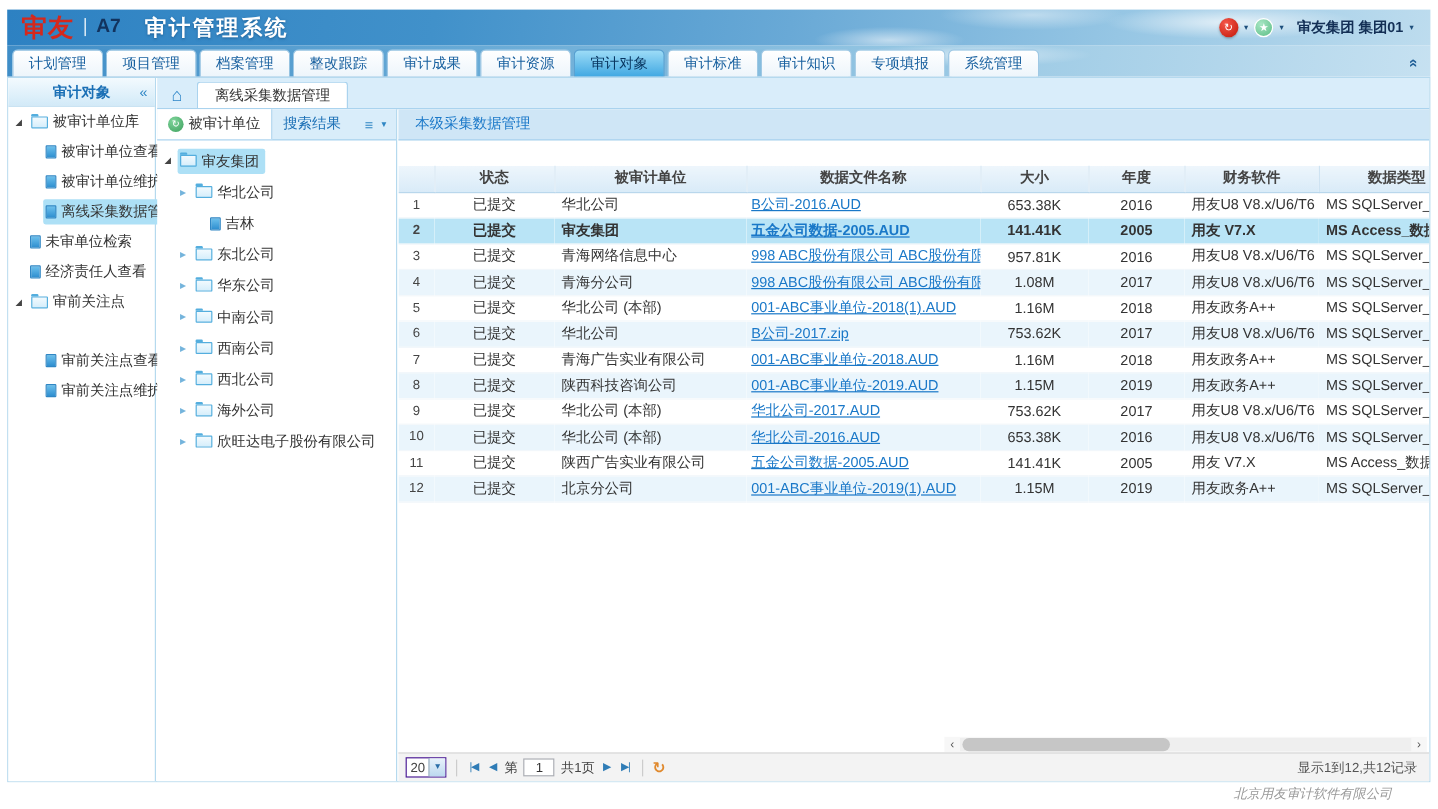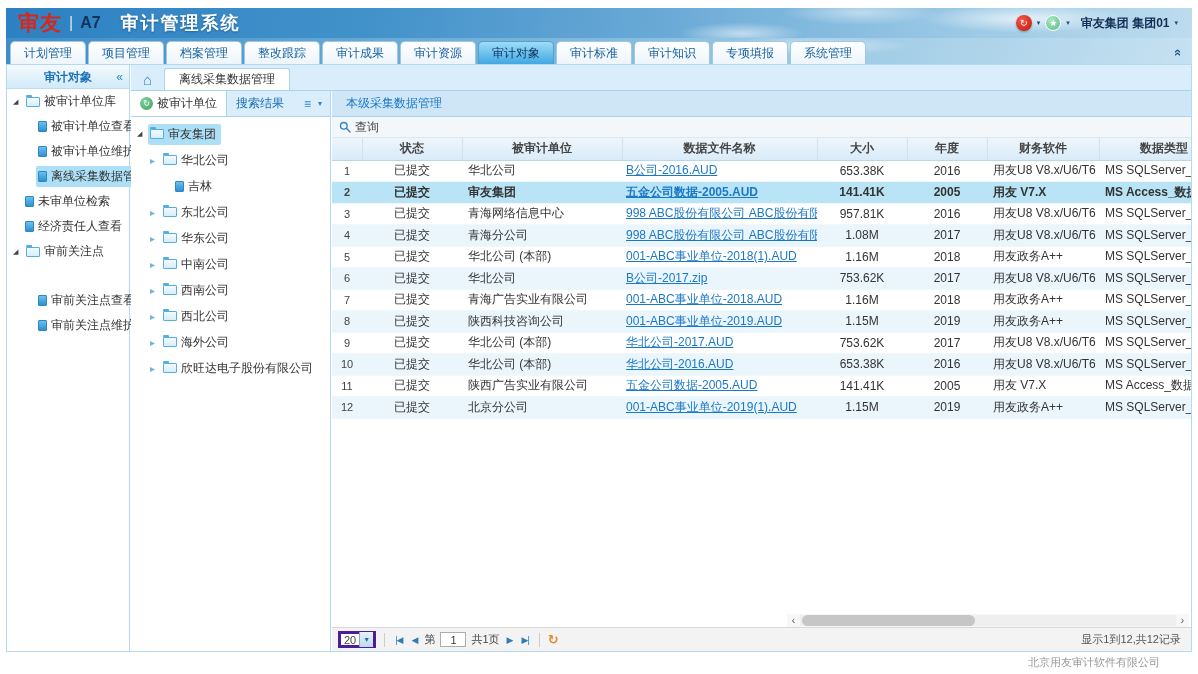--- a/index.html
+++ b/index.html
@@ -93,31 +93,31 @@
   a.filelink { color:#1a78c8; text-decoration:underline; cursor:pointer; }
 
   
   .hscroll { position:absolute; right:2px; bottom:24px; width:402px; height:13px; display:flex; align-items:center; background:#f7f7f7; }
   .hs-btn { width:13px; text-align:center; font-size:10px; color:#555; line-height:13px; cursor:pointer; }
   .hs-track { flex:1; height:11px; background:#efefef; position:relative; }
   .hs-thumb { position:absolute; left:2px; top:0; width:46%; height:11px; background:#c6c6c6; border-radius:6px; cursor:pointer; }
 
   
   .pager { position:absolute; left:0; right:0; bottom:0; height:24px; background:#f3f3f3; border-top:1px solid #d8d8d8; display:flex; align-items:center; padding:0 6px; gap:5px; font-size:11px; color:#444; }
-  .psel { display:inline-flex; border:3px solid #4c1d95; background:#fff; height:17px; align-items:center; cursor:pointer; }
+  .psel { display:inline-flex; border:1px solid #4c1d95; background:#fff; height:17px; align-items:center; cursor:pointer; }
   .psel .pv { padding:0 3px; min-width:18px; }
   .psel .pbtn { width:14px; height:15px; background:linear-gradient(#e8f2fb,#bcd9ef); border-left:1px solid #8fa8bc; font-size:7px; color:#2a6ea8; display:flex; align-items:center; justify-content:center; }
   .vsep { width:1px; height:14px; background:#ccc; margin:0 3px; }
   .pgbtn { color:#2f7cb6; font-size:9px; letter-spacing:-1px; cursor:pointer; padding:0 2px; }
   .pginput { width:26px; height:15px; border:1px solid #abadb3; background:#fff; text-align:center; font-size:11px; color:#333; }
   .refresh { color:#e0892d; font-size:13px; font-weight:bold; cursor:pointer; }
   .recinfo { margin-left:auto; color:#555; padding-right:4px; }
 
   
-  .footer { position:absolute; left:0; right:0; bottom:0; height:22px; line-height:20px; text-align:right; padding-right:38px; font-size:11px; color:#999; background:#fff; }
+  .footer { position:absolute; left:0; right:0; bottom:0; height:22px; line-height:20px; text-align:right; padding-right:38px; font-size:11px; color:#999; background:#fff;font-style:italic; }
 
   svg { display:block; }
 </style>
 </head>
 <body>
 
 <div id="app">
 
   <div class="hdr">
     <span class="logo-left">审友</span>
@@ -304,29 +304,20 @@
               <span class="icon-folder"></span>
               <span class="tlabel">欣旺达电子股份有限公司</span>
             </span>
           </div>
         </div>
     </div>
 
     <div class="main">
       <div class="maintabs">
         <span class="maintab">本级采集数据管理</span>
-      </div>
-      <div class="toolbar">
-        <span class="q">
-          <svg width="12" height="12" viewBox="0 0 12 12">
-            <circle cx="4.8" cy="4.8" r="3.3" fill="none" stroke="#2f86c4" stroke-width="1.4"></circle>
-            <line x1="7.6" y1="7.6" x2="11" y2="11" stroke="#2f86c4" stroke-width="1.4" stroke-linecap="round"></line>
-          </svg>
-          <span>查询</span>
-        </span>
       </div>
 
       <div class="gridwrap">
         <table class="grid">
           <colgroup>
             <col style="width:30px">
               <col style="width:100px">
               <col style="width:160px">
               <col style="width:195px">
             <col style="width:90px">

